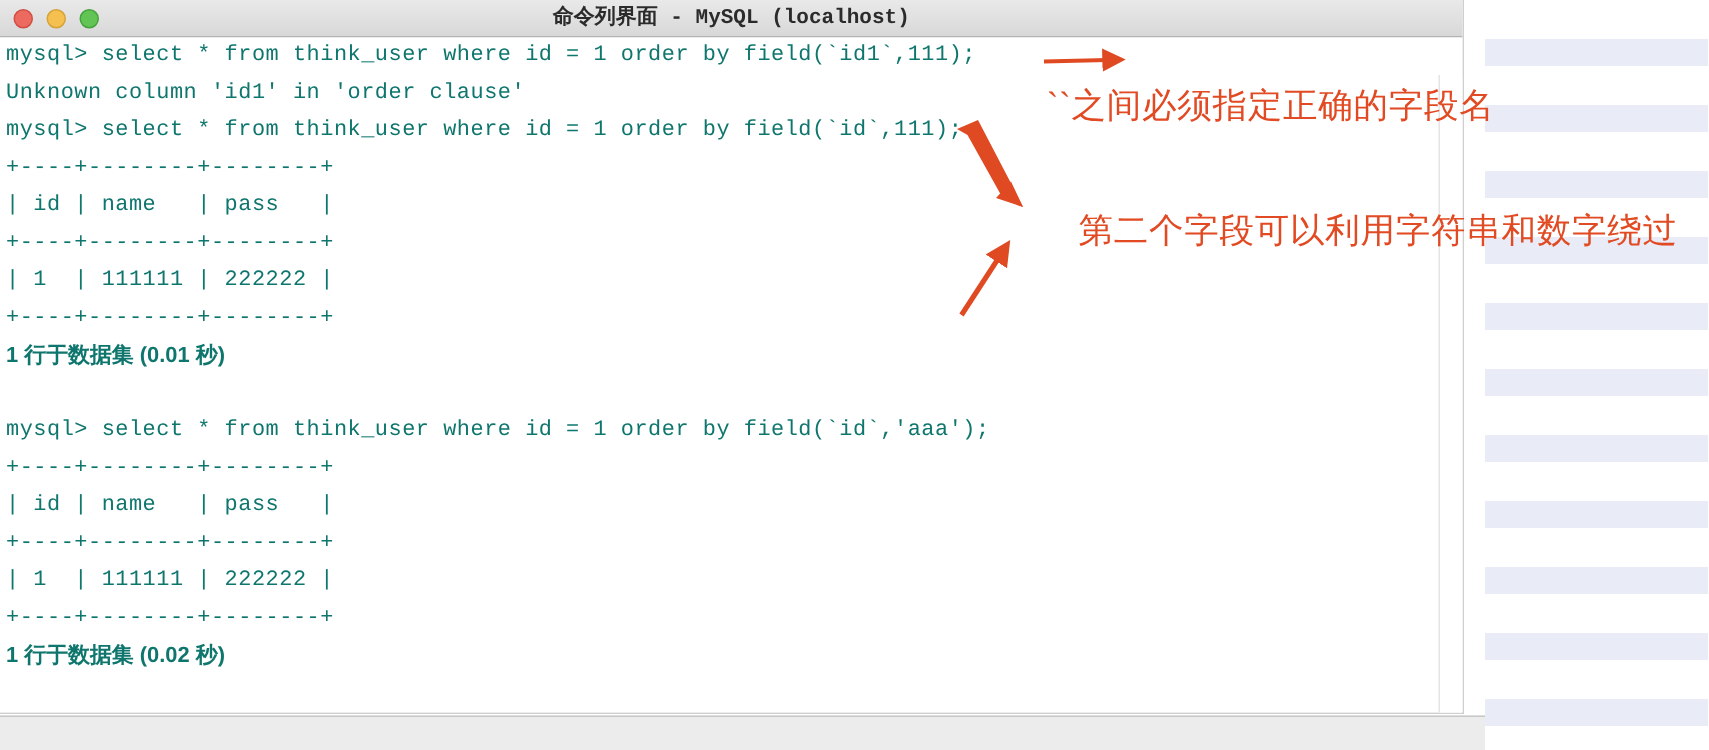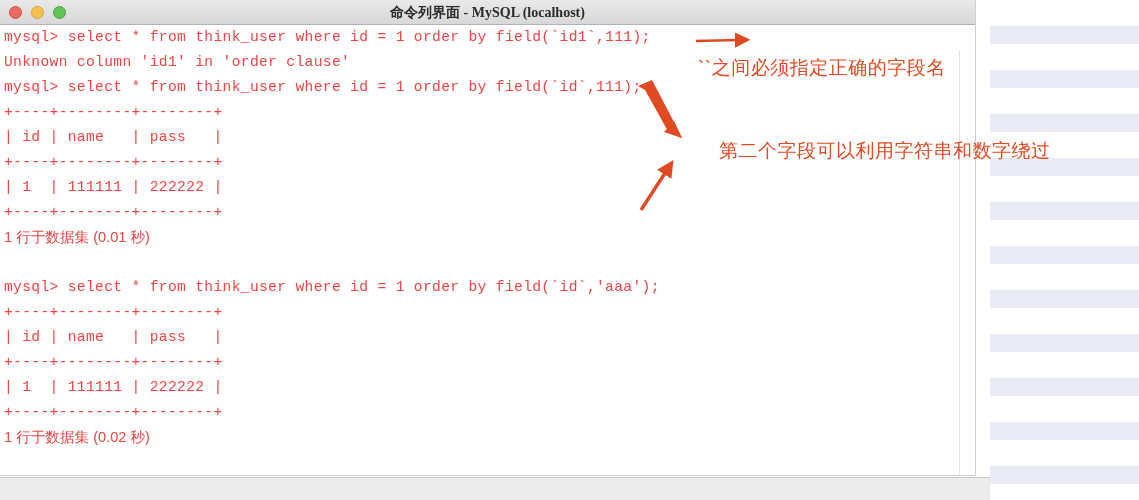--- a/index.html
+++ b/index.html
@@ -67,60 +67,61 @@
 
   #window-title {
     position: absolute;
     left: 0; right: 0; top: 0;
     height: 25px;
     line-height: 25px;
     text-align: center;
     font-size: 14px;
     font-weight: bold;
     color: #2b2b2b;
-    font-family: Liberation Serif, serif;
+    font-family: Liberation Mono, monospace;
   }
 
   #terminal-body {
     position: relative;
     height: 450px;
     background: #ffffff;
     padding: 0;
   }
   #term-text {
     position: absolute;
     left: 4px;
     top: 0px;
     font-family: "Liberation Mono", "DejaVu Sans Mono", monospace;
     font-size: 14.6px;
     line-height: 25px;
-    color: #ef4444;
+    color: #0f766e;
     white-space: pre;
     letter-spacing: 0.35px;
   }
   .cn-line {
     font-family: "Liberation Sans", sans-serif;
     letter-spacing: 0;
+    font-weight: bold;
   }
 
   
   #term-scroll-gutter {
     position: absolute;
     right: 0; top: 25px;
     width: 16px; height: 450px;
     background: #ffffff;
     border-left: 1px solid #e4e4e4;
   }
 
   
   .annotation {
     position: absolute;
     color: #e14a22;
     font-family: "Liberation Sans", sans-serif;
-    font-size: 19px;
+    font-size: 23px;
     white-space: nowrap;
     letter-spacing: 0.5px;
   }
   #anno-1 { left: 698px; top: 55px; }
   #anno-2 { left: 696px; top: 138px; margin-left: 23px; }
 
   svg.arrow { position: absolute; overflow: visible; }
   #arrow-1 { left: 694px; top: 26px; }
   #arrow-2 { left: 624px; top: 76px; }
   #arrow-3 { left: 636px; top: 160px; }

